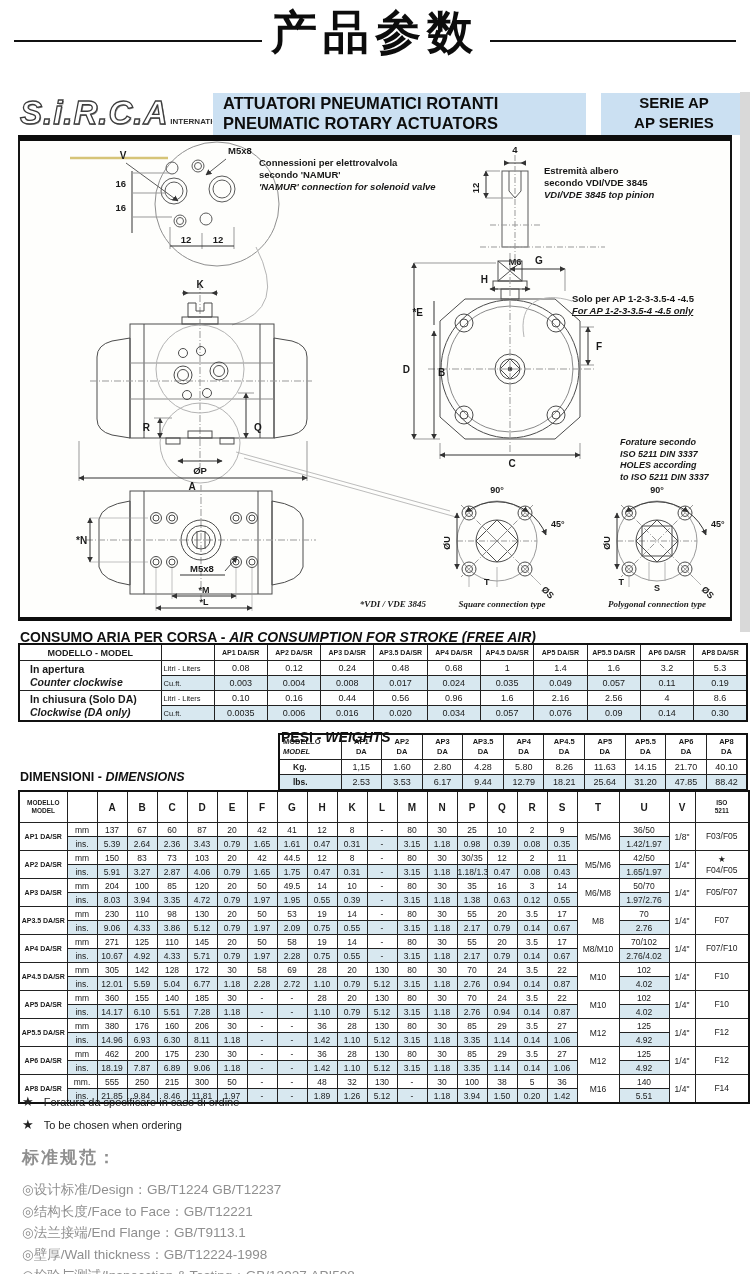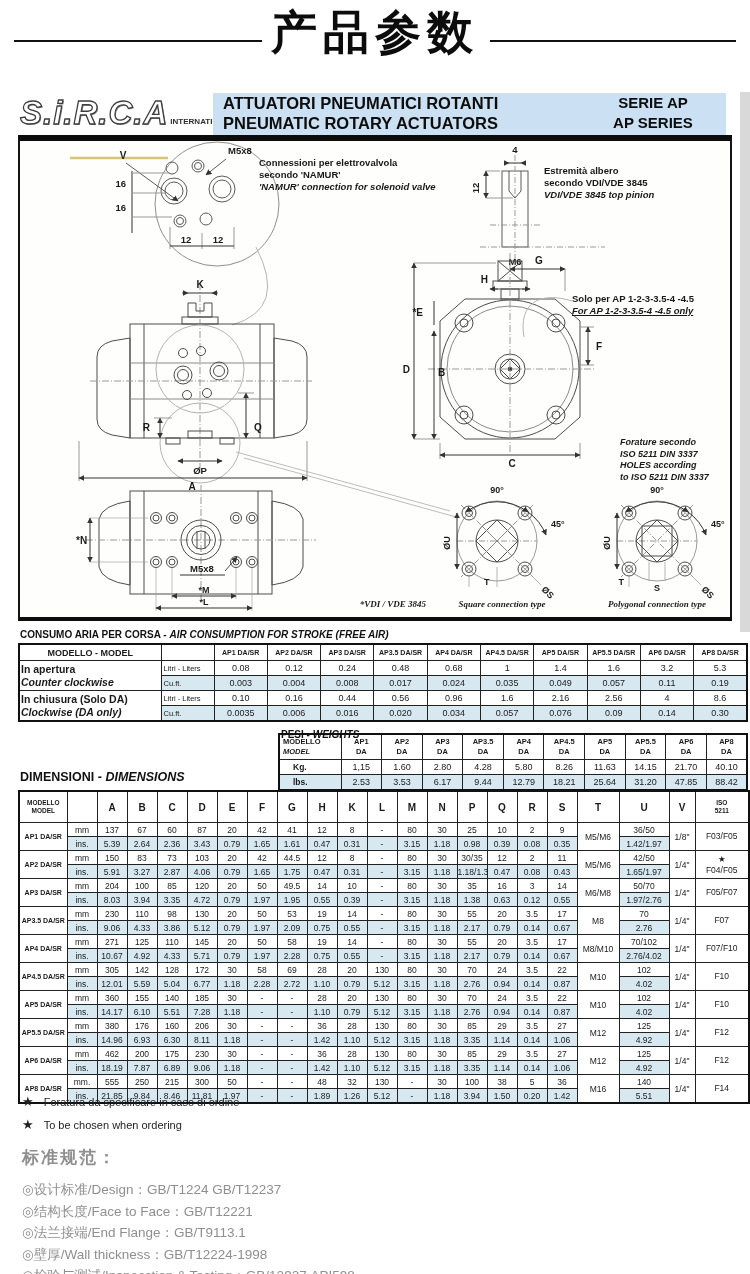--- a/index.html
+++ b/index.html
@@ -11,45 +11,45 @@
   .title-line{position:absolute;height:2px;background:#111;top:40px;}
   .title-line.left{left:14px;width:248px;}
   .title-line.right{left:490px;width:246px;}
   
   .logo{position:absolute;left:20px;top:94px;width:195px;height:42px;}
   .logo-big{font-size:33px;font-weight:bold;font-style:italic;color:#fff;
             -webkit-text-stroke:1.3px #3c3c3c;text-shadow:1px 1px 0 #888;letter-spacing:1px;}
   .logo-small{font-size:8px;font-weight:bold;color:#2e2e2e;margin-left:2px;}
   .band{position:absolute;top:93px;height:42px;background:#cbe0f2;}
   .band.titles{left:213px;width:373px;padding-left:10px;box-sizing:border-box;}
-  .band.series{left:580px;width:146px;text-align:center;}
+  .band.series{left:601px;width:146px;text-align:center;}
   .band .l1,.band .l2{font-size:16.5px;font-weight:bold;line-height:20px;color:#0d0d0d;white-space:nowrap;}
   .band.series .l1,.band.series .l2{font-size:15px;}
   .scan-strip{position:absolute;right:0;top:92px;width:10px;height:540px;background:#d9d9d9;}
   
   .draw-box{position:absolute;left:18px;top:135px;width:714px;height:486px;background:#fefefc;
             border:2px solid #151515;border-top:6px solid #0d0d0d;border-bottom:4px solid #0d0d0d;box-sizing:border-box;}
   .draw-box svg{position:absolute;left:0;top:0;}
   .note{position:absolute;font-size:9.5px;line-height:12px;font-weight:bold;color:#181818;white-space:nowrap;}
   .note .it{font-style:italic;}
   .note .ul{font-style:italic;text-decoration:underline;}
   .cap{position:absolute;font-size:9px;font-weight:bold;font-style:italic;text-align:center;white-space:nowrap;font-family:Liberation Serif, serif;}
   
   table{border-collapse:collapse;table-layout:fixed;}
   td,th{border:1px solid #222;padding:0;text-align:center;vertical-align:middle;
         font-family:"Liberation Sans","DejaVu Sans",sans-serif;overflow:hidden;}
   .blue{background:#d8e8f0;}
-  .sec-title{position:absolute;font-size:10px;font-weight:bold;color:#111;white-space:nowrap;}
+  .sec-title{position:absolute;font-size:14px;font-weight:bold;color:#111;white-space:nowrap;}
   .sec-title .it{font-style:italic;}
   
   .air{position:absolute;left:18px;top:643px;width:730px;border:2px solid #111;}
   .air th{font-size:7px;height:15px;}
   .air .a-lbl{font-size:9px;}
   .air td{font-size:9px;height:14px;}
-  .air .a-label{text-align:left;padding-left:1px;}
+  .air .a-label{text-align:left;padding-left:10px;}
   .air .lab-it{font-size:10.5px;font-weight:bold;line-height:13px;}
   .air .lab-en{font-size:10.5px;font-weight:bold;font-style:italic;line-height:13px;}
   .air .a-unit{font-size:7.5px;text-align:left;padding-left:2px;}
   
   .weights{position:absolute;left:278px;top:733px;width:470px;border:2px solid #111;}
   .weights th{font-size:7.5px;height:24px;line-height:10px;}
   .weights .w-lbl{text-align:left;padding-left:3px;}
   .weights .w-lbl .it{font-style:italic;}
   .weights td{font-size:9px;height:14px;}
   .weights .w-unit{text-align:left;padding-left:13px;font-weight:bold;font-size:8.5px;}

